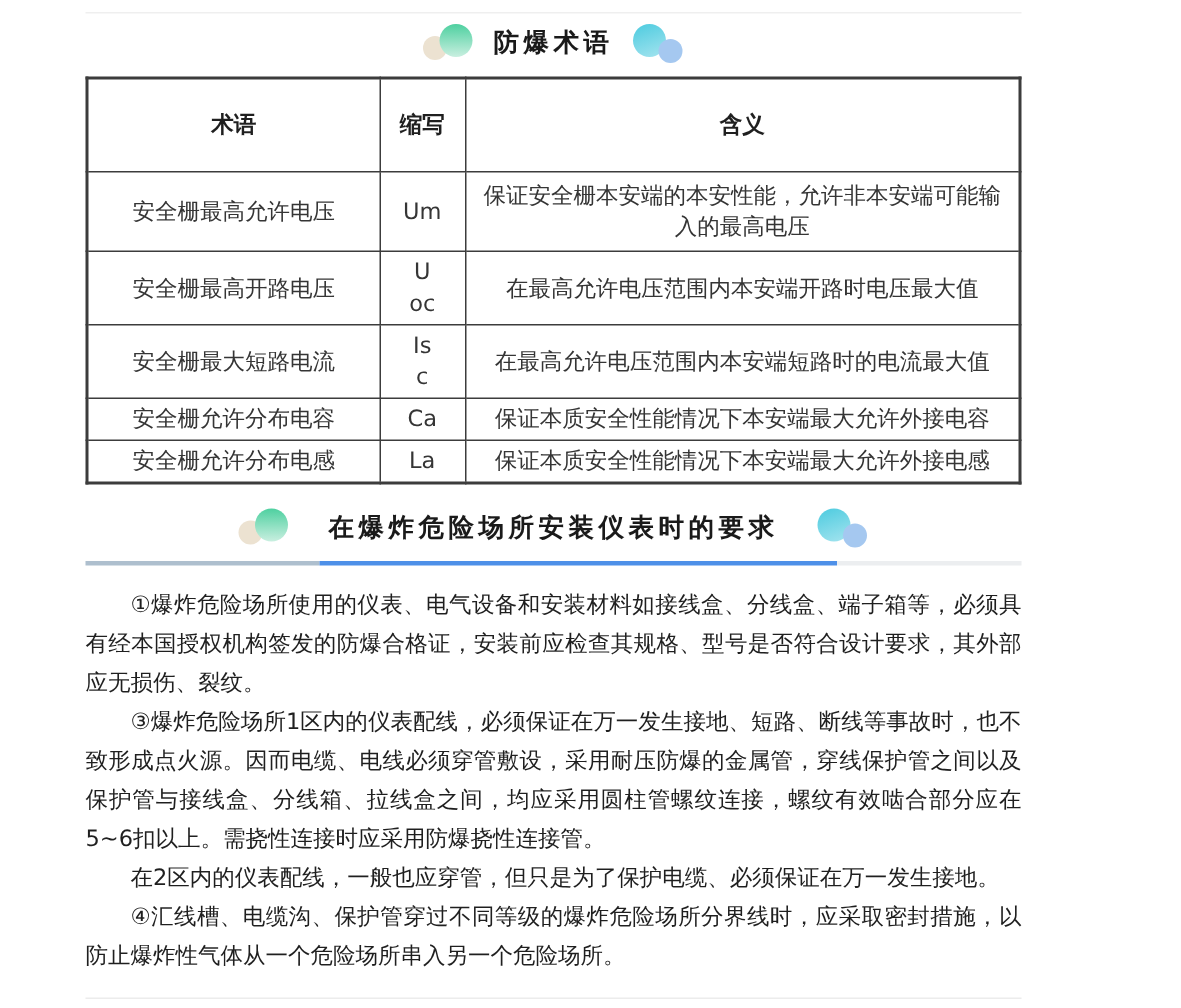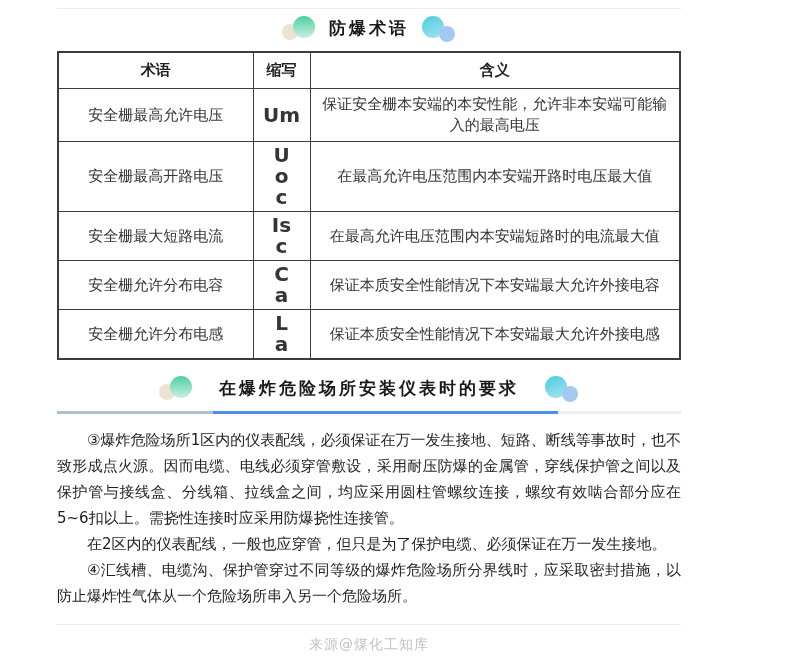--- a/index.html
+++ b/index.html
@@ -25,22 +25,22 @@
         background:linear-gradient(160deg,var(--dot-cyan-top),var(--dot-cyan-bottom)); }
   .dots-right .dot-blue  { width:16px; height:16px; left:17px; top:11px;
         background:var(--dot-blue); }
 
   table.terms-table { width:100%; border-collapse:collapse; table-layout:fixed;
         border:2px solid var(--table-border); font-size:15px; color:#353535;
         margin-top:2px; }
   .terms-table th, .terms-table td {
         border:1px solid var(--table-border); text-align:center;
         padding:3px 18px; line-height:21px; word-break:break-all; }
-  .terms-table th { font-weight:bold; color:#1f1f1f; padding:7px 6px; font-size:15px; }
-  .terms-table td.abbr { font-size:20px;font-weight:bold; }
+  .terms-table th { font-weight:bold; color:#1f1f1f; padding:20px 6px; font-size:15px; }
+  .terms-table td.abbr { font-size:15px; }
   .terms-table tbody tr.tall td { padding:5px 6px; }
 
   .grad-line { display:flex; height:3px; margin-top:10px; }
   .grad-line .seg-gray  { width:156px; background:var(--divider-gray-blue); }
   .grad-line .seg-blue  { width:345px; background:var(--accent-blue); }
   .grad-line .seg-light { flex:1;      background:var(--divider-light); }
 
   .article { margin-top:13px; font-size:15px; line-height:26px;
              color:var(--text-main); text-align:justify; }
   .article p { margin:0; text-indent:2em; }
@@ -122,20 +122,21 @@
     </span>
   </div>
 
   <div class="grad-line">
     <span class="seg-gray"></span>
     <span class="seg-blue"></span>
     <span class="seg-light"></span>
   </div>
 
   <div class="article">
+    <p>①爆炸危险场所使用的仪表、电气设备和安装材料如接线盒、分线盒、端子箱等，必须具有经本国授权机构签发的防爆合格证，安装前应检查其规格、型号是否符合设计要求，其外部应无损伤、裂纹。</p>
     <p>③爆炸危险场所1区内的仪表配线，必须保证在万一发生接地、短路、断线等事故时，也不致形成点火源。因而电缆、电线必须穿管敷设，采用耐压防爆的金属管，穿线保护管之间以及保护管与接线盒、分线箱、拉线盒之间，均应采用圆柱管螺纹连接，螺纹有效啮合部分应在5~6扣以上。需挠性连接时应采用防爆挠性连接管。</p>
     <p>在2区内的仪表配线，一般也应穿管，但只是为了保护电缆、必须保证在万一发生接地。</p>
     <p>④汇线槽、电缆沟、保护管穿过不同等级的爆炸危险场所分界线时，应采取密封措施，以防止爆炸性气体从一个危险场所串入另一个危险场所。</p>
   </div>
 
   <div class="bottom-rule"></div>
   <div class="footer">来源@煤化工知库</div>
 
 </div>
 

